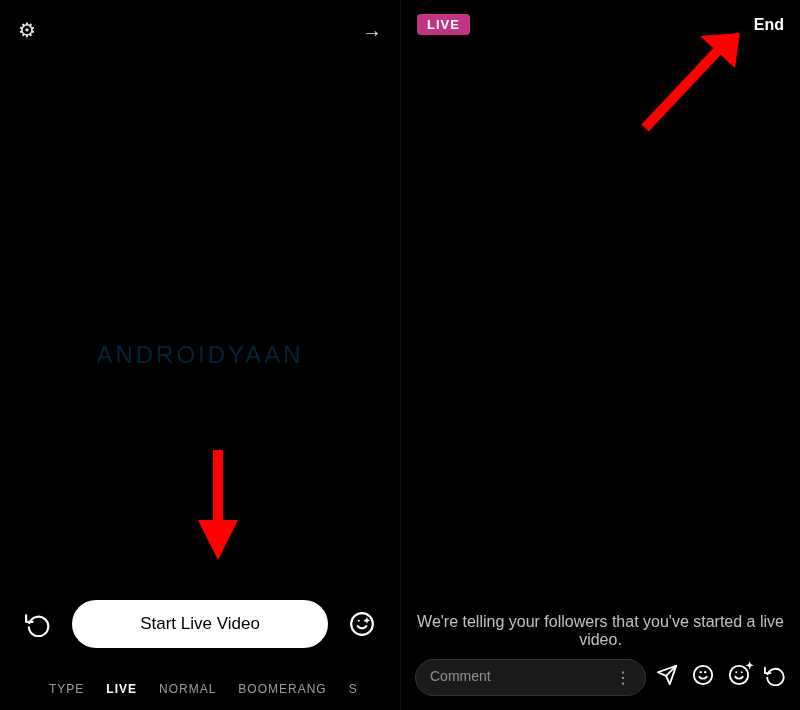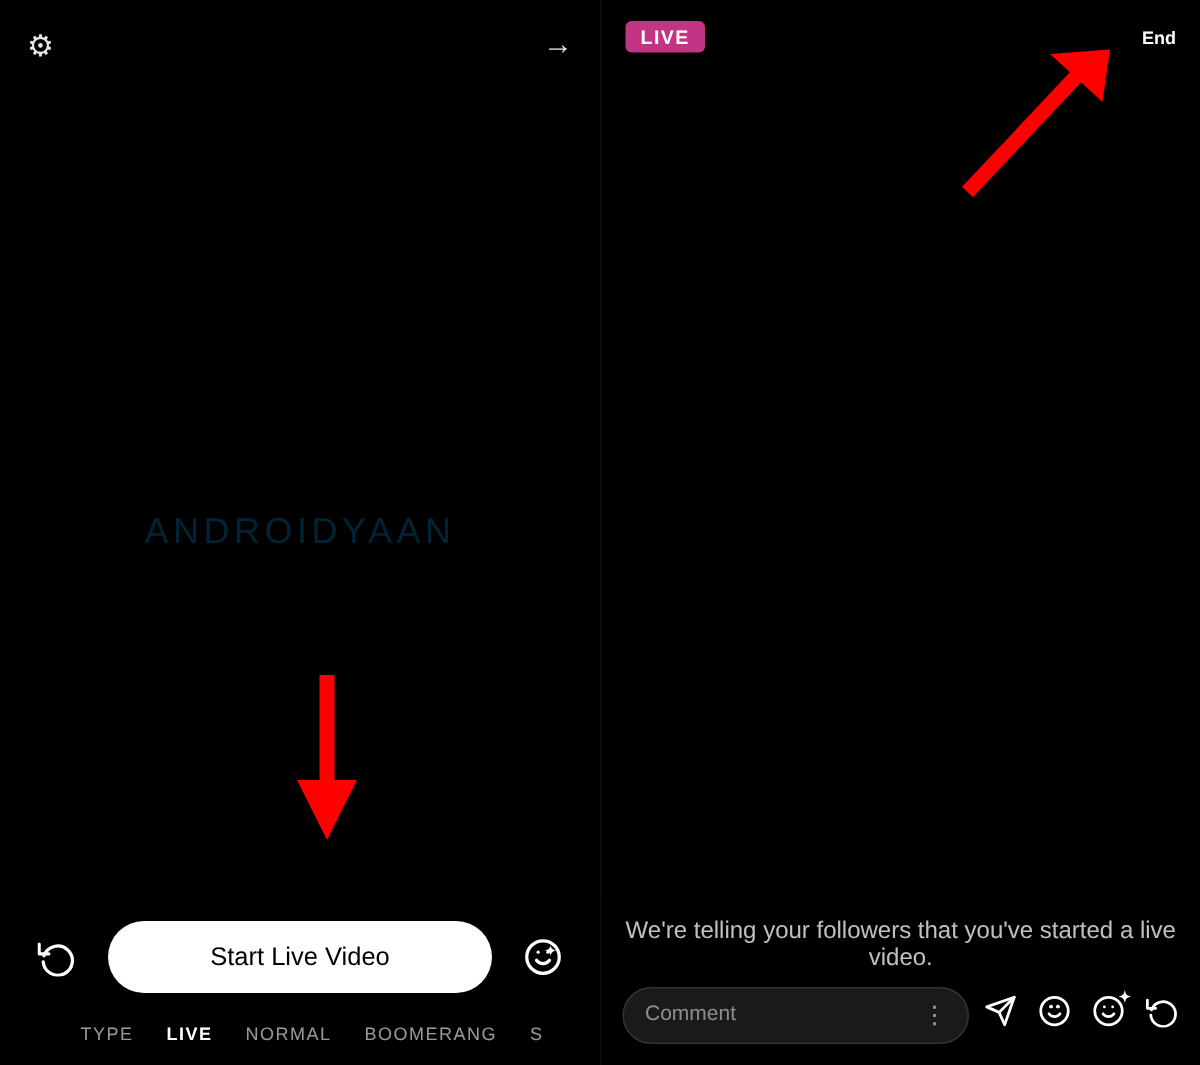--- a/index.html
+++ b/index.html
@@ -66,21 +66,21 @@
       left: 0;
       right: 0;
     }
 
     .start-live-row {
       display: flex;
       align-items: center;
       justify-content: center;
       gap: 16px;
       padding: 0 20px;
-      margin-bottom: 10px;
+      margin-bottom: 24px;
     }
 
     .start-live-button {
       background: #fff;
       color: #000;
       border: none;
       border-radius: 50px;
       padding: 14px 50px;
       font-size: 17px;
       font-weight: 500;
@@ -105,23 +105,23 @@
       display: flex;
       align-items: center;
       justify-content: center;
       color: #fff;
       font-size: 20px;
     }
 
     .left-tabs {
       display: flex;
       align-items: center;
-      justify-content: center;
       gap: 22px;
-      padding: 10px 0 14px 16px;
+      padding: 10px 0 14px 4px;
+      margin-left: 45px;
     }
 
     .tab-item {
       color: rgba(255,255,255,0.6);
       font-size: 12px;
       font-weight: 500;
       letter-spacing: 1px;
       text-transform: uppercase;
       cursor: pointer;
     }
@@ -159,21 +159,21 @@
       color: #fff;
       font-size: 13px;
       font-weight: 700;
       padding: 3px 10px;
       border-radius: 4px;
       letter-spacing: 1px;
     }
 
     .end-button {
       color: #fff;
-      font-size: 12px;
+      font-size: 16px;
       font-weight: 600;
       background: none;
       border: none;
       cursor: pointer;
     }
 
     .right-bottom-area {
       position: absolute;
       bottom: 0;
       left: 0;

